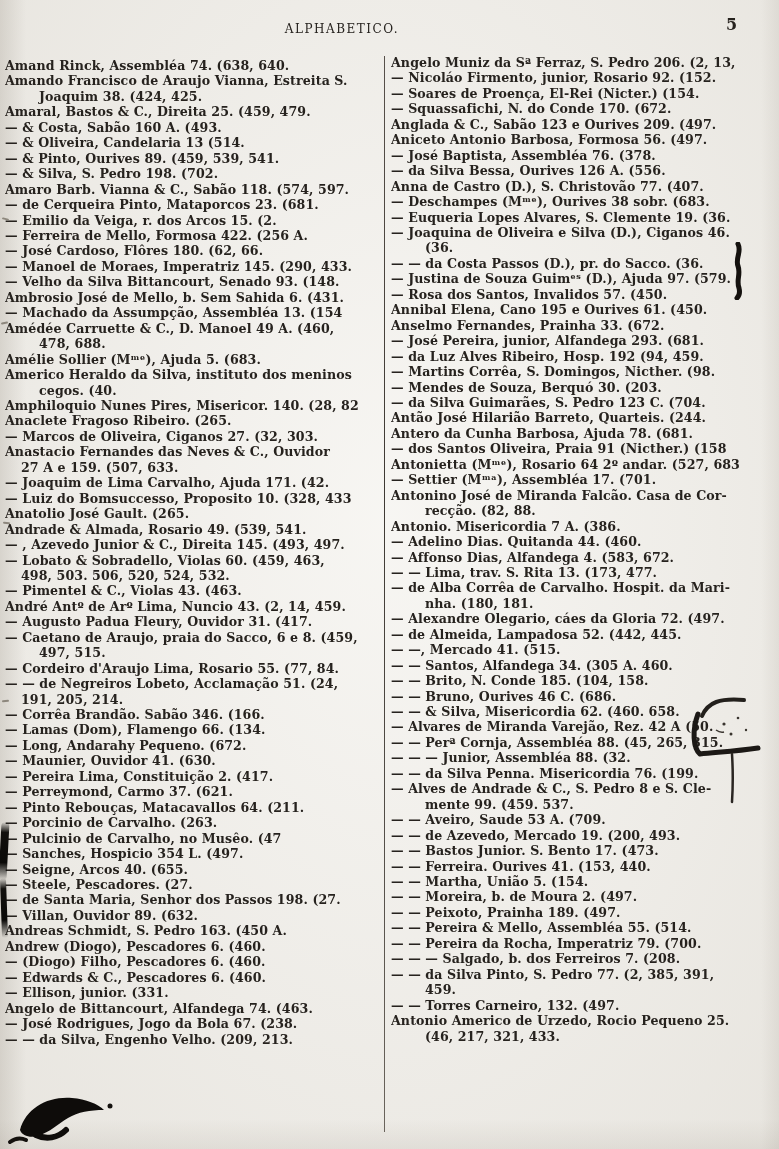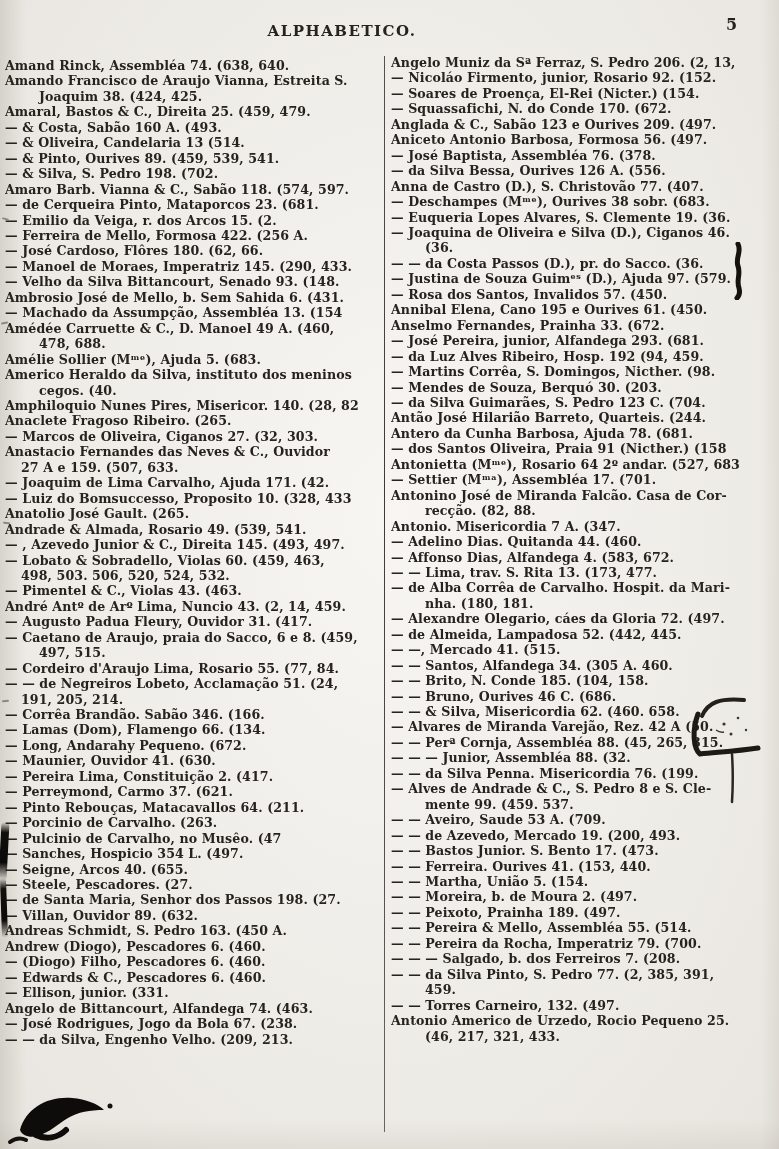--- a/index.html
+++ b/index.html
@@ -11,21 +11,21 @@
   .paper-vignette{
     position:absolute;inset:0;pointer-events:none;
     background:
       linear-gradient(90deg, rgba(120,110,95,.18) 0, rgba(120,110,95,0) 26px),
       linear-gradient(270deg, rgba(120,110,95,.10) 0, rgba(120,110,95,0) 18px),
       linear-gradient(0deg, rgba(120,110,95,.10) 0, rgba(120,110,95,0) 30px),
       radial-gradient(ellipse at 50% 45%, rgba(255,255,255,.35), rgba(110,100,85,.08) 95%);
   }
   .header-title{
     position:absolute;top:22px;left:262px;width:160px;text-align:center;
-    font-size:15px;font-weight:bold;letter-spacing:1.5px;color:var(--ink,#26221e);
+    font-size:12px;font-weight:normal;letter-spacing:1.5px;color:var(--ink,#26221e);
   }
   .page-number{
     position:absolute;top:15px;left:726px;
     font-size:16px;font-weight:bold;color:var(--ink,#26221e);
   }
   .col{
     position:absolute;overflow:hidden;color:var(--ink,#26221e);
   }
   .col-left{left:5px;top:58px;width:360px;height:1010px;}
   .col-right{left:391px;top:55px;width:380px;height:1013px;}
@@ -147,21 +147,21 @@
     <div class="line">— Martins Corrêa, S. Domingos, Nicther. (98.</div>
     <div class="line">— Mendes de Souza, Berquó 30. (203.</div>
     <div class="line">— da Silva Guimarães, S. Pedro 123 C. (704.</div>
     <div class="line">Antão José Hilarião Barreto, Quarteis. (244.</div>
     <div class="line">Antero da Cunha Barbosa, Ajuda 78. (681.</div>
     <div class="line">— dos Santos Oliveira, Praia 91 (Nicther.) (158</div>
     <div class="line">Antonietta (Mᵐᵉ), Rosario 64 2º andar. (527, 683</div>
     <div class="line">— Settier (Mᵐᵃ), Assembléa 17. (701.</div>
     <div class="line">Antonino José de Miranda Falcão. Casa de Cor-</div>
     <div class="line i1">recção. (82, 88.</div>
-    <div class="line">Antonio. Misericordia 7 A. (347.</div>
+    <div class="line">Antonio. Misericordia 7 A. (386.</div>
     <div class="line">— Adelino Dias. Quitanda 44. (460.</div>
     <div class="line">— Affonso Dias, Alfandega 4. (583, 672.</div>
     <div class="line">— — Lima, trav. S. Rita 13. (173, 477.</div>
     <div class="line">— de Alba Corrêa de Carvalho. Hospit. da Mari-</div>
     <div class="line i1">nha. (180, 181.</div>
     <div class="line">— Alexandre Olegario, cáes da Gloria 72. (497.</div>
     <div class="line">— de Almeida, Lampadosa 52. (442, 445.</div>
     <div class="line">— —, Mercado 41. (515.</div>
     <div class="line">— — Santos, Alfandega 34. (305 A. 460.</div>
     <div class="line">— — Brito, N. Conde 185. (104, 158.</div>

